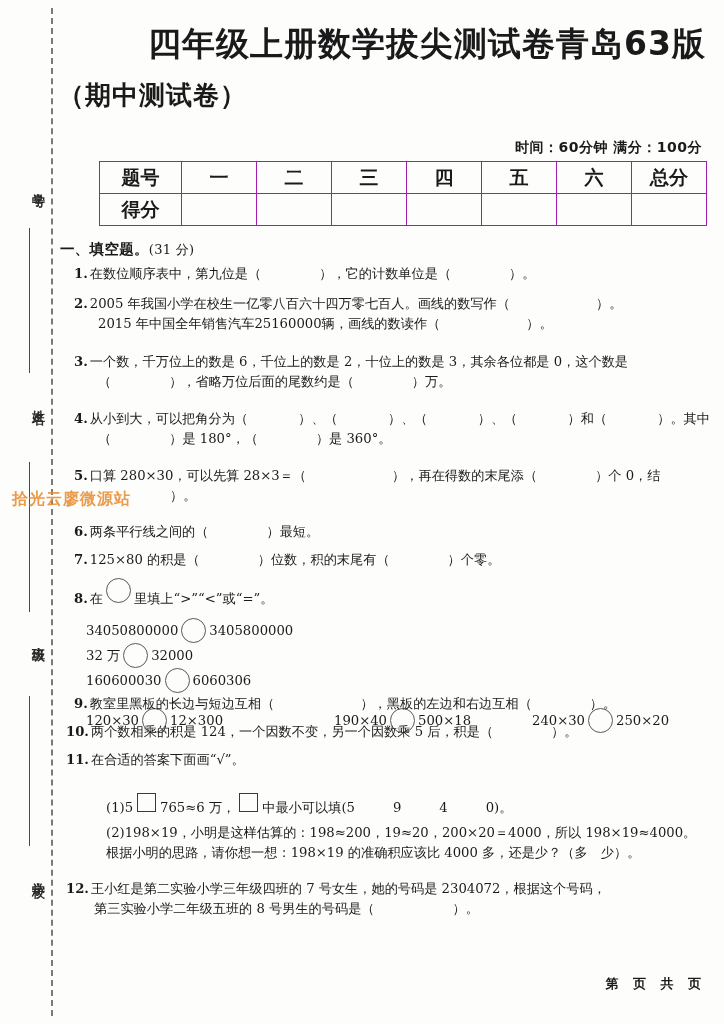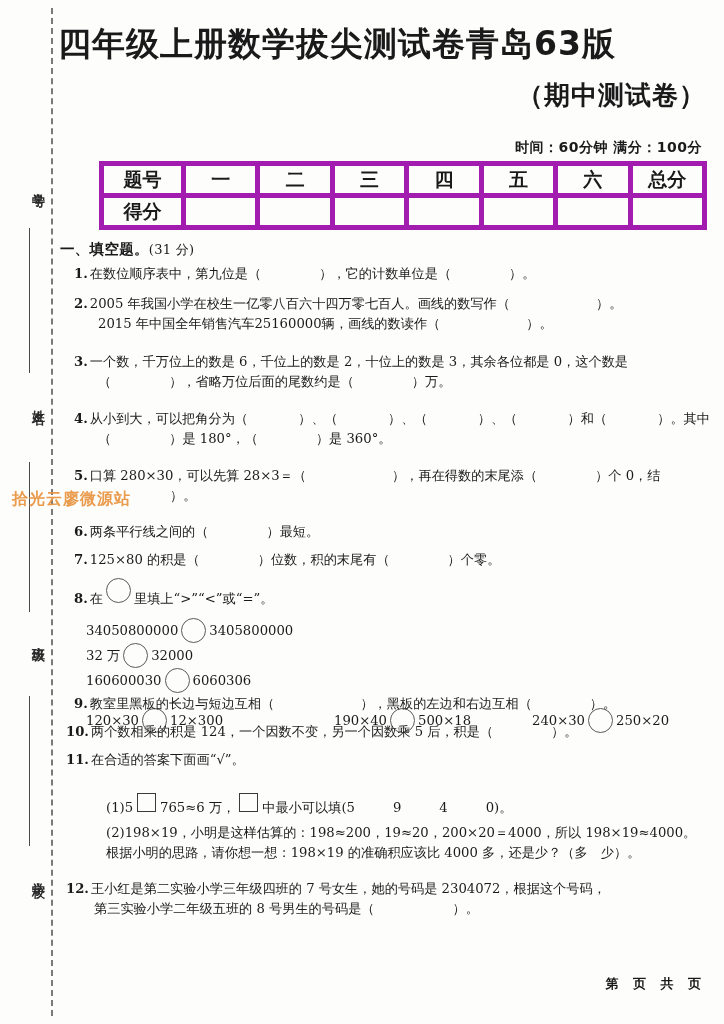--- a/index.html
+++ b/index.html
@@ -26,42 +26,42 @@
     font-size:13px; font-weight:600; letter-spacing:2px; color:#2a2a2a;
     text-align:center;
   }
   .rail-rule {
     position:absolute; left:29px; width:0; border-left:1.5px solid #4a4a4a;
   }
 
   
   .title-main {
     position:absolute; left:58px; right:18px; top:22px;
-    text-align:left; font-size:33px; font-weight:700; letter-spacing:1px;
+    text-align:right; font-size:33px; font-weight:700; letter-spacing:1px;
     font-family:"DejaVu Sans","Liberation Sans",sans-serif;
     white-space:nowrap;
   }
   .title-sub {
     position:absolute; left:58px; right:18px; top:78px;
-    text-align:right; font-size:26px; font-weight:700; letter-spacing:1px;
+    text-align:left; font-size:26px; font-weight:700; letter-spacing:1px;
     font-family:"DejaVu Sans","Liberation Sans",sans-serif;
   }
   .meta-line {
     position:absolute; right:22px; top:139px;
     font-family:"DejaVu Sans","Liberation Sans",sans-serif;
     font-size:14px; font-weight:600; letter-spacing:.5px;
   }
 
   
   .score-table {
     position:absolute; left:99px; top:161px; width:608px;
     border-collapse:collapse; table-layout:fixed;
   }
   .score-table td {
-    border:5px solid #a21caf;
+    border:1px solid #a21caf;
     height:32px; text-align:center; vertical-align:middle;
     font-family:"DejaVu Sans","Liberation Sans",sans-serif;
     font-size:19px; font-weight:700;
   }
   .score-table td.lead { width:82px; }
 
   
   .section-head {
     position:absolute; left:60px; top:240px;
     font-size:14.5px; font-weight:700; letter-spacing:.3px;

